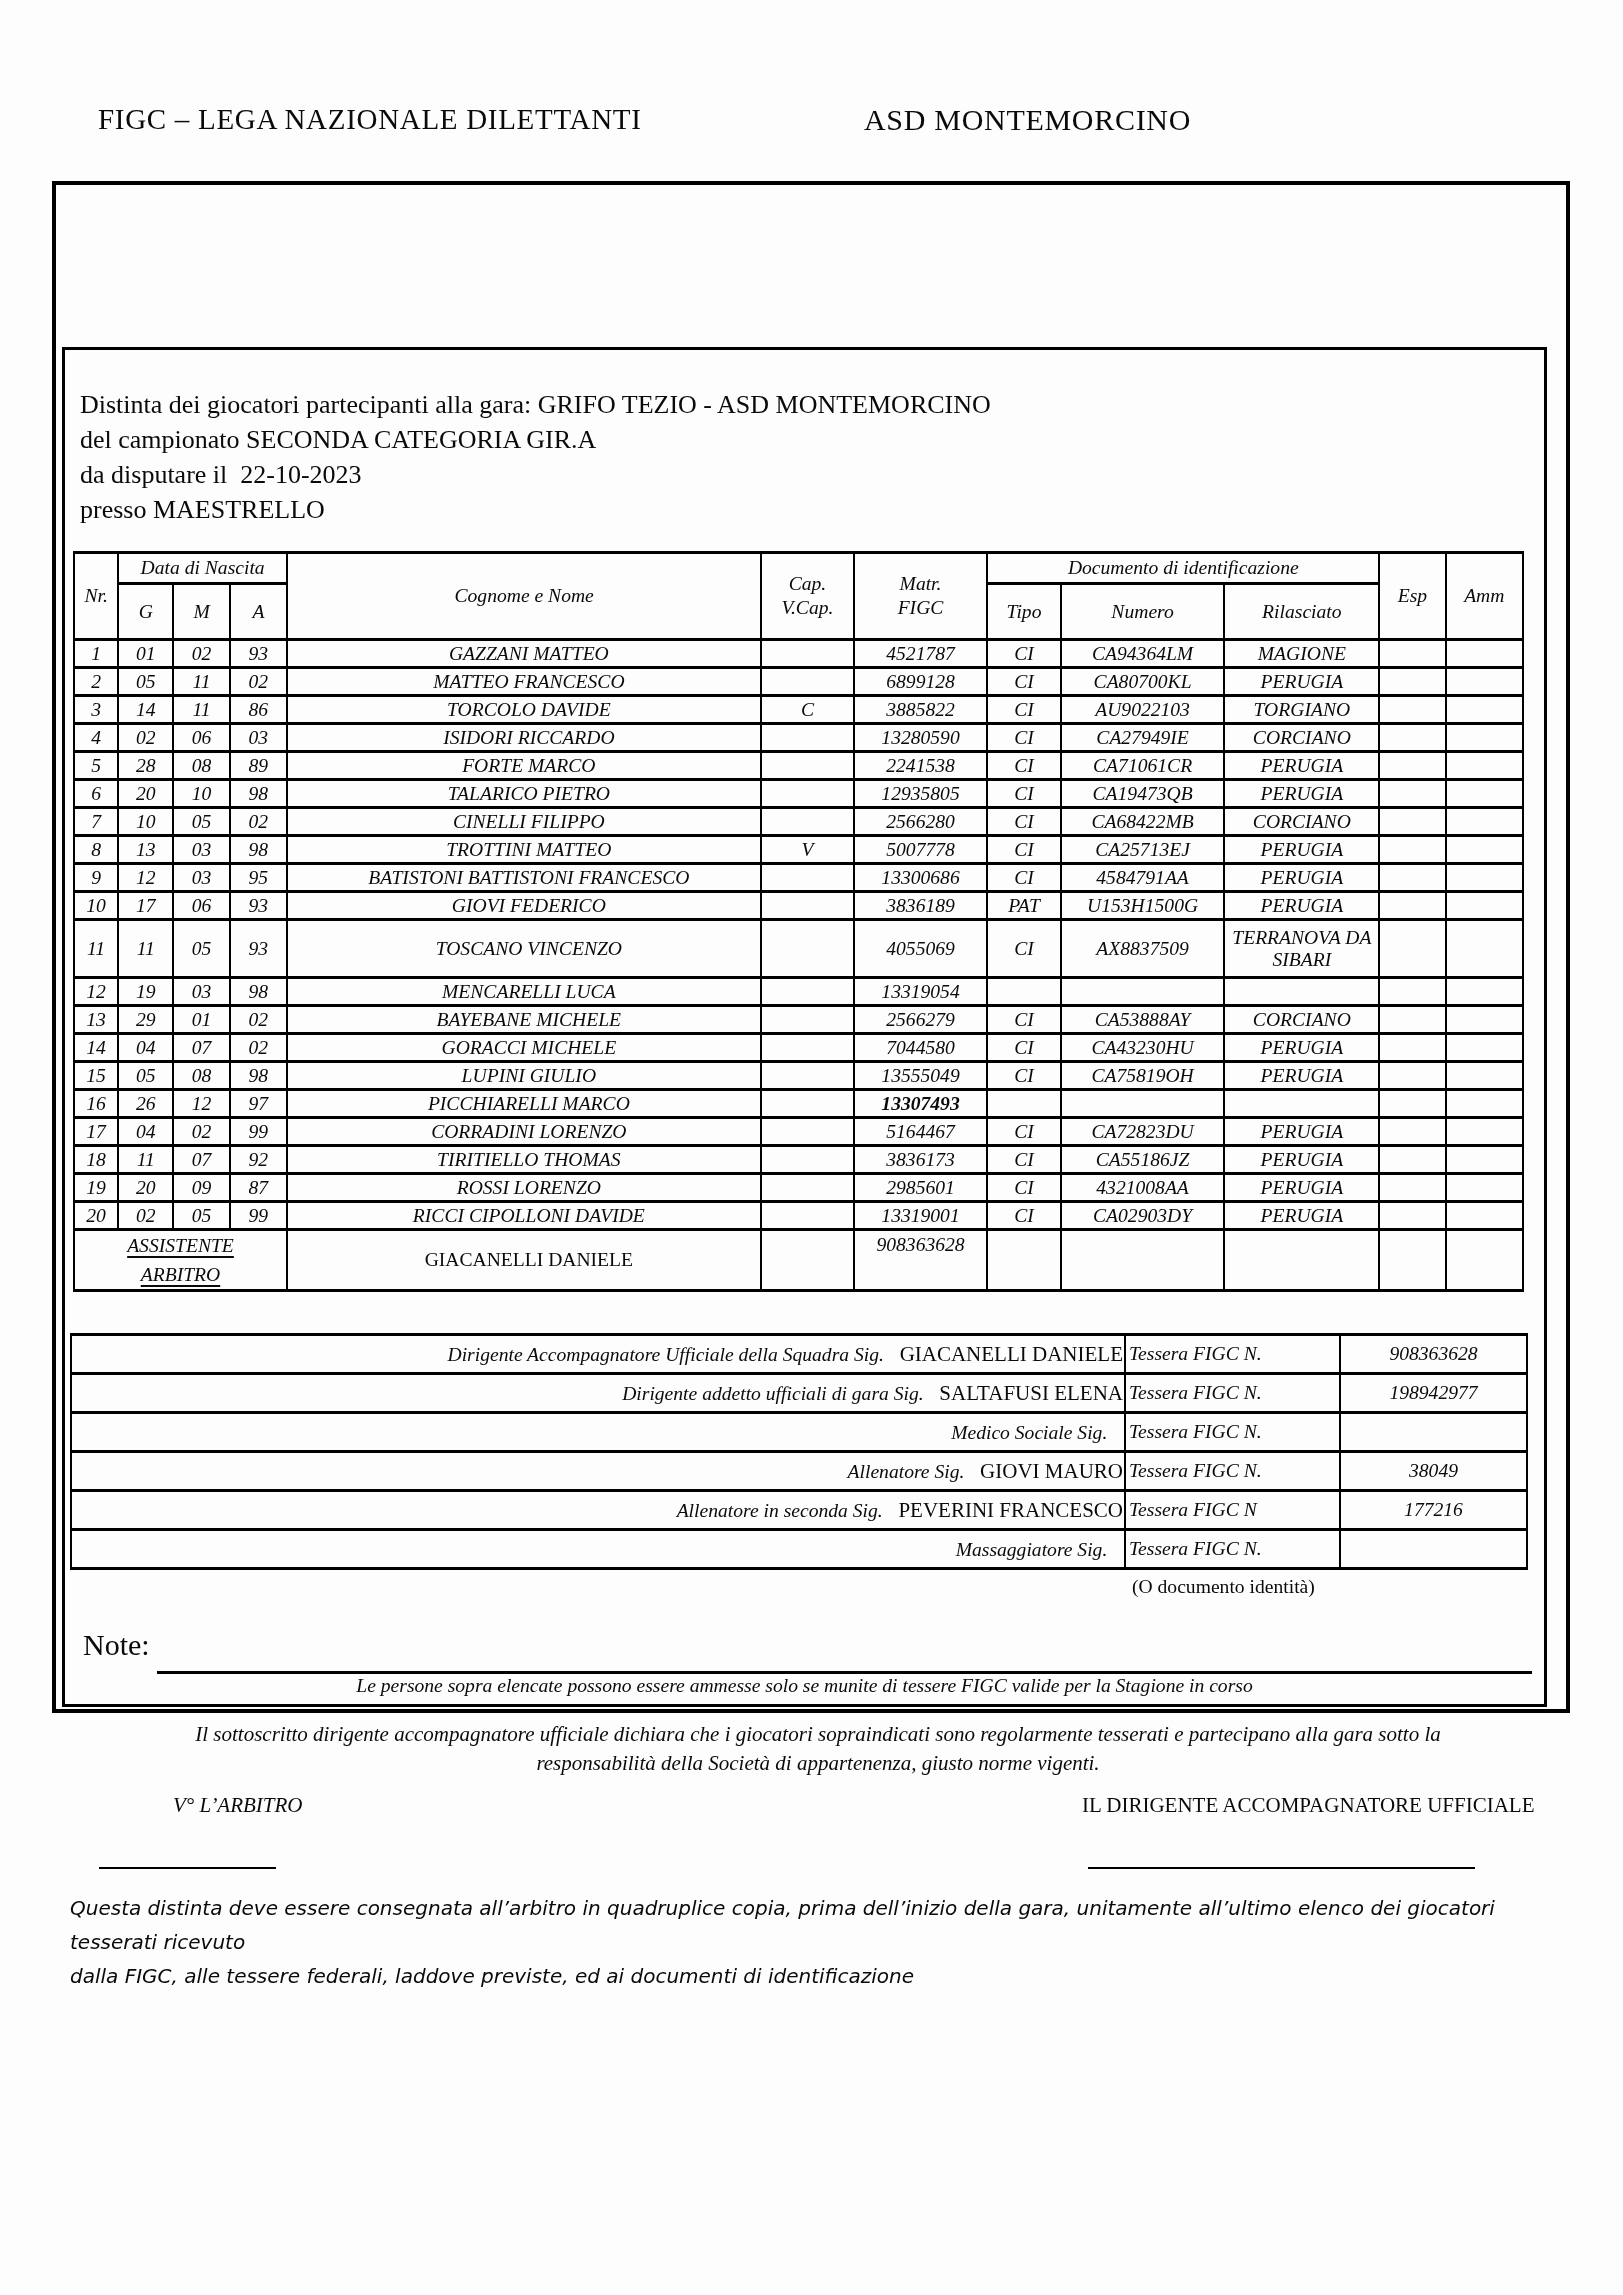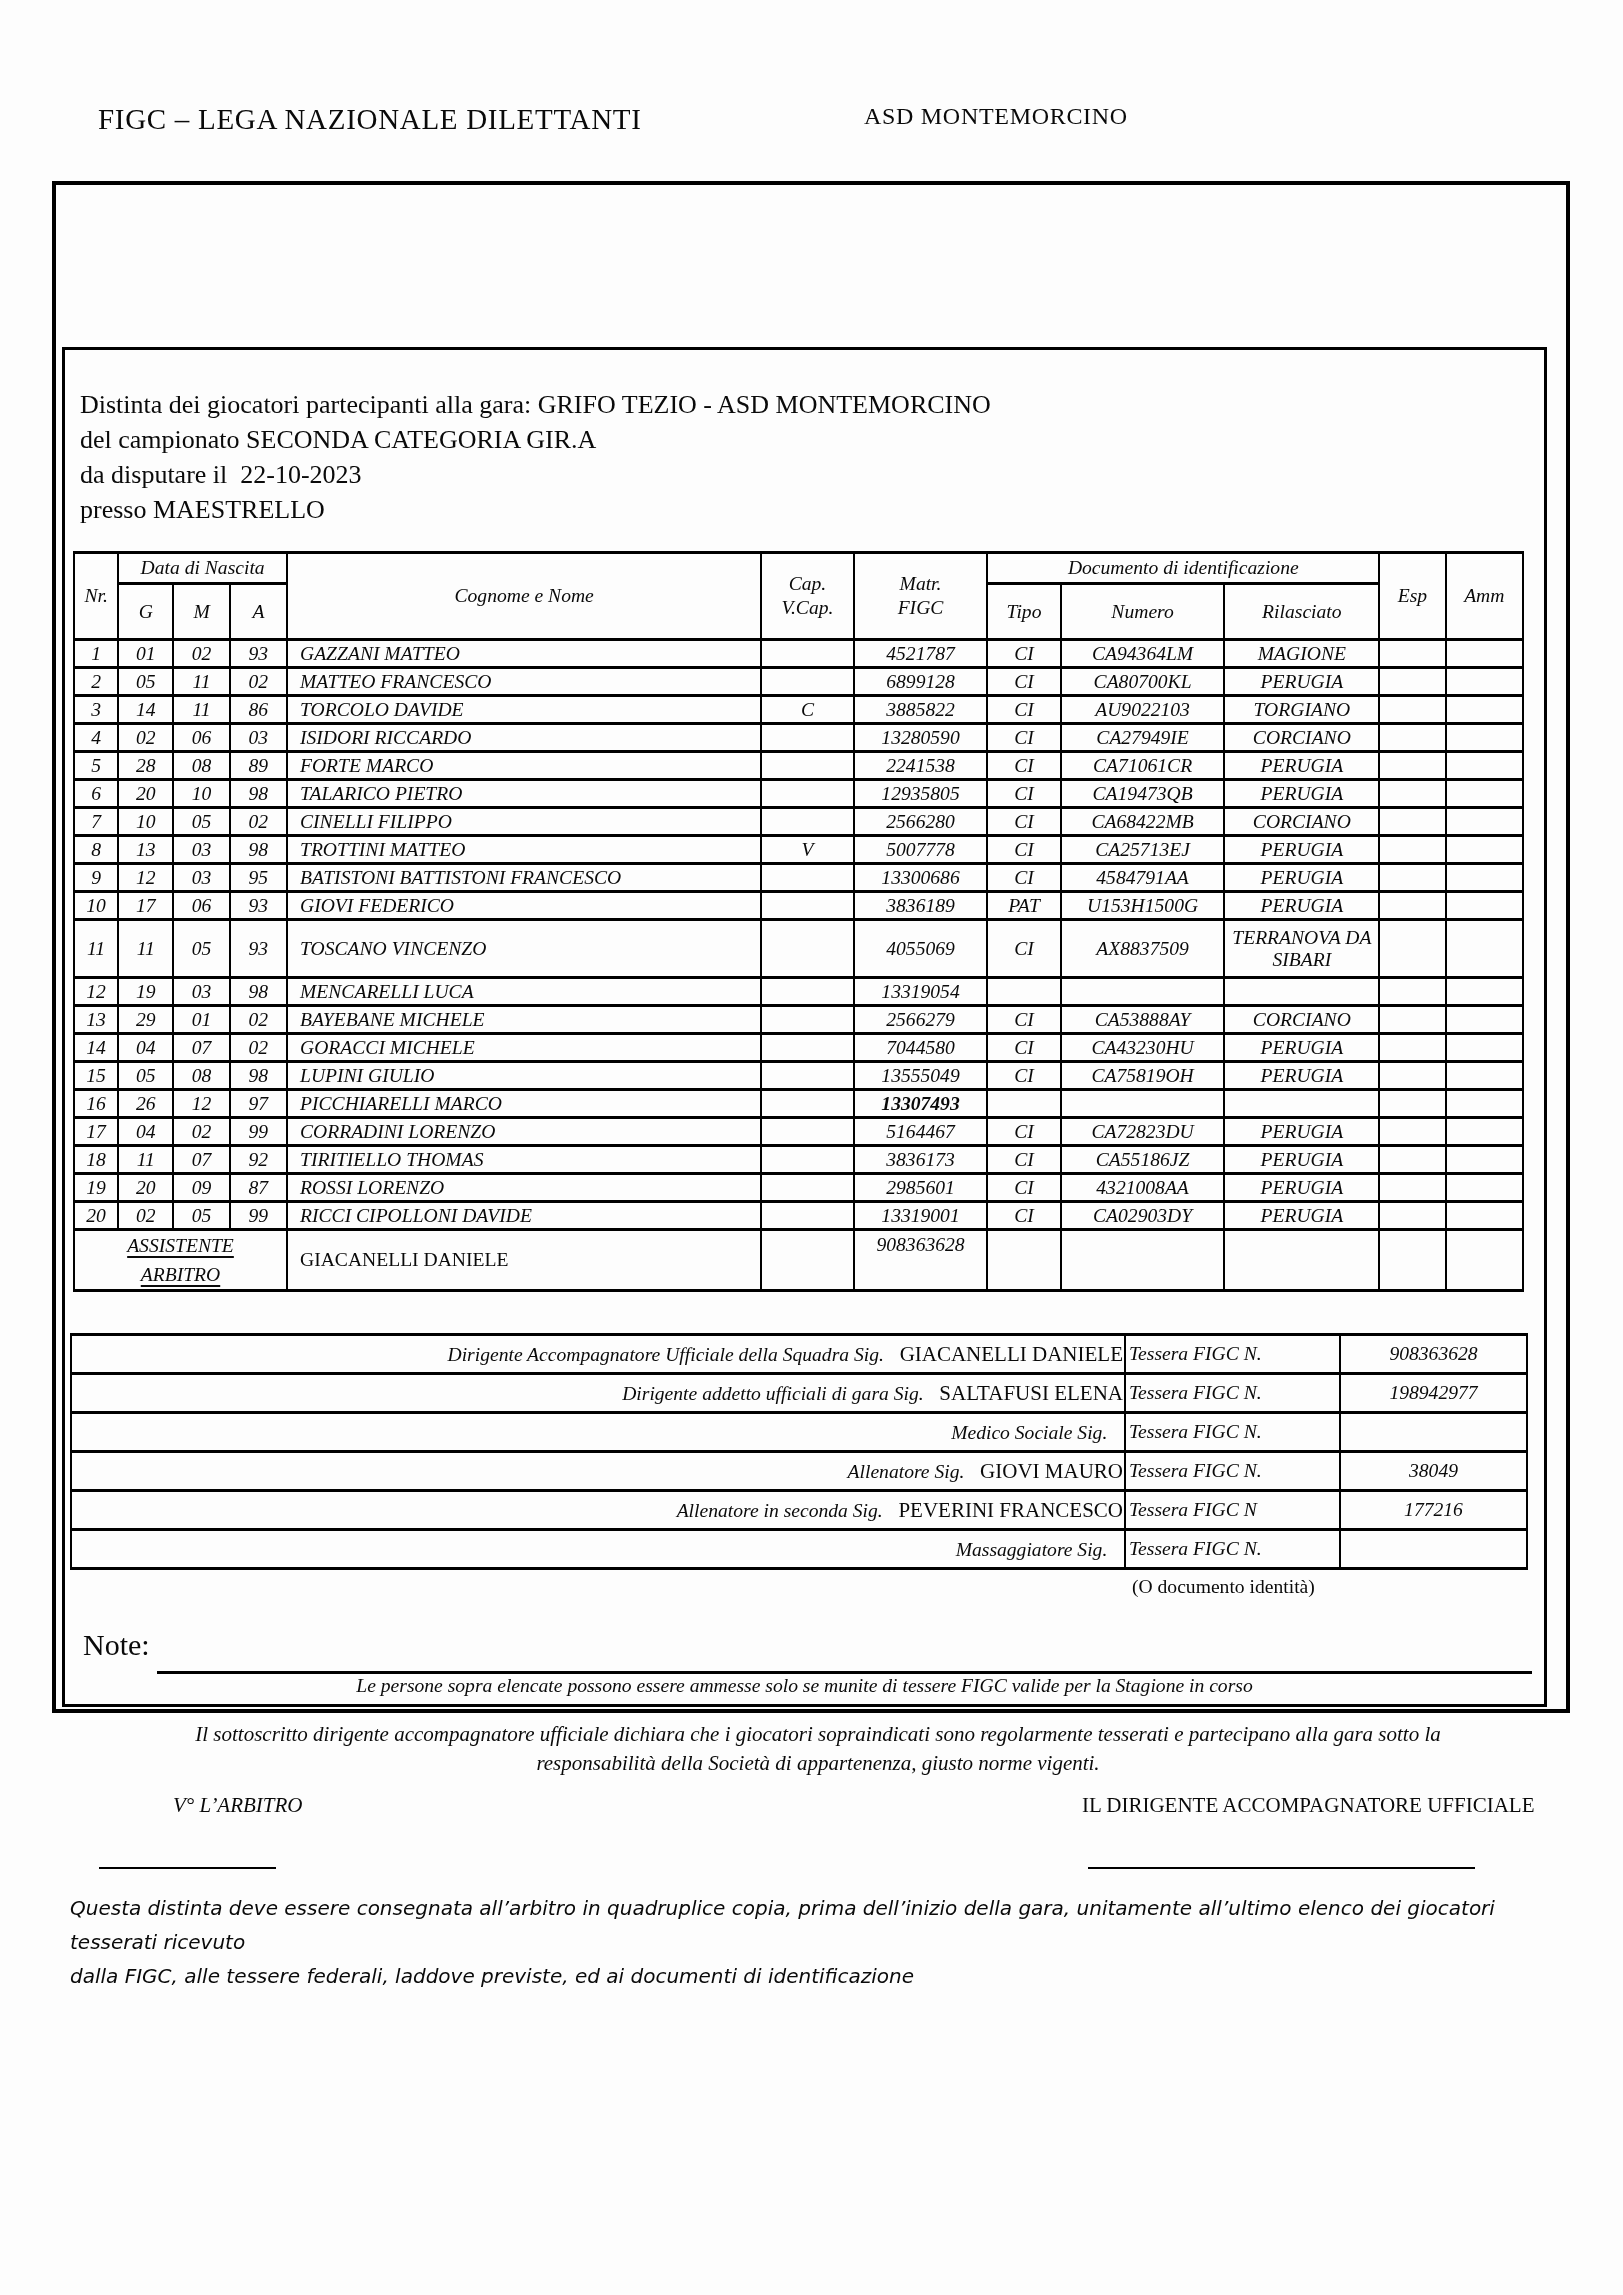--- a/index.html
+++ b/index.html
@@ -9,21 +9,21 @@
     width:1623px;height:2295px;
     background:#fdfdfd;
     font-family:"Liberation Serif", serif;
     color:#0a0a0a;
     overflow:hidden;
   }
   .abs{position:absolute;}
 
   
   .page-header-left{left:98px;top:103px;font-size:29px;letter-spacing:0.7px;}
-  .page-header-right{left:864px;top:103px;font-size:24px;letter-spacing:0.7px;}
+  .page-header-right{left:864px;top:103px;font-size:30px;letter-spacing:0.7px;}
 
   
   .outer-box{left:52px;top:181px;width:1518px;height:1532px;border:4.6px solid #000;box-sizing:border-box;}
   .inner-box{left:62px;top:347px;width:1485px;height:1360px;border:3.3px solid #000;box-sizing:border-box;}
 
   
   .title-block{left:80px;top:387px;font-size:26px;line-height:35px;}
   .title-line{white-space:pre-wrap;}
 
   
@@ -33,21 +33,21 @@
     border:2.6px solid #000;border-top-width:3.9px;border-bottom-width:3.9px;
     font-size:19.6px;font-style:italic;font-weight:normal;
     text-align:center;vertical-align:middle;
     overflow:hidden;padding:0 2.6px;box-sizing:border-box;
   }
   .roster-table thead tr.h1{height:31px;}
   .roster-table thead tr.h2{height:56px;}
   .roster-table tbody tr{height:28px;}
   .roster-table tbody tr.tall{height:58px;}
   .roster-table tbody tr.assistant{height:56px;}
-  .roster-table td.left{text-align:left;padding-left:12px;}
+  .roster-table td.left{text-align:center;padding-left:12px;}
   .roster-table td.bold{font-weight:bold;}
   .hdr-two-line{line-height:23.6px;}
   .assistant-role{font-weight:bold;font-size:21px;line-height:29px;font-family:Liberation Serif, serif;}
   .assistant-role .role-line{text-decoration:underline;text-underline-offset:3.9px;text-decoration-thickness:2px;}
   .assistant-name{font-style:normal !important;font-size:21px;}
   .assistant-matr{vertical-align:top !important;padding-top:2.6px !important;}
 
   
   .officials-table{left:70px;top:1333px;width:1456px;}
   .officials-table td{

